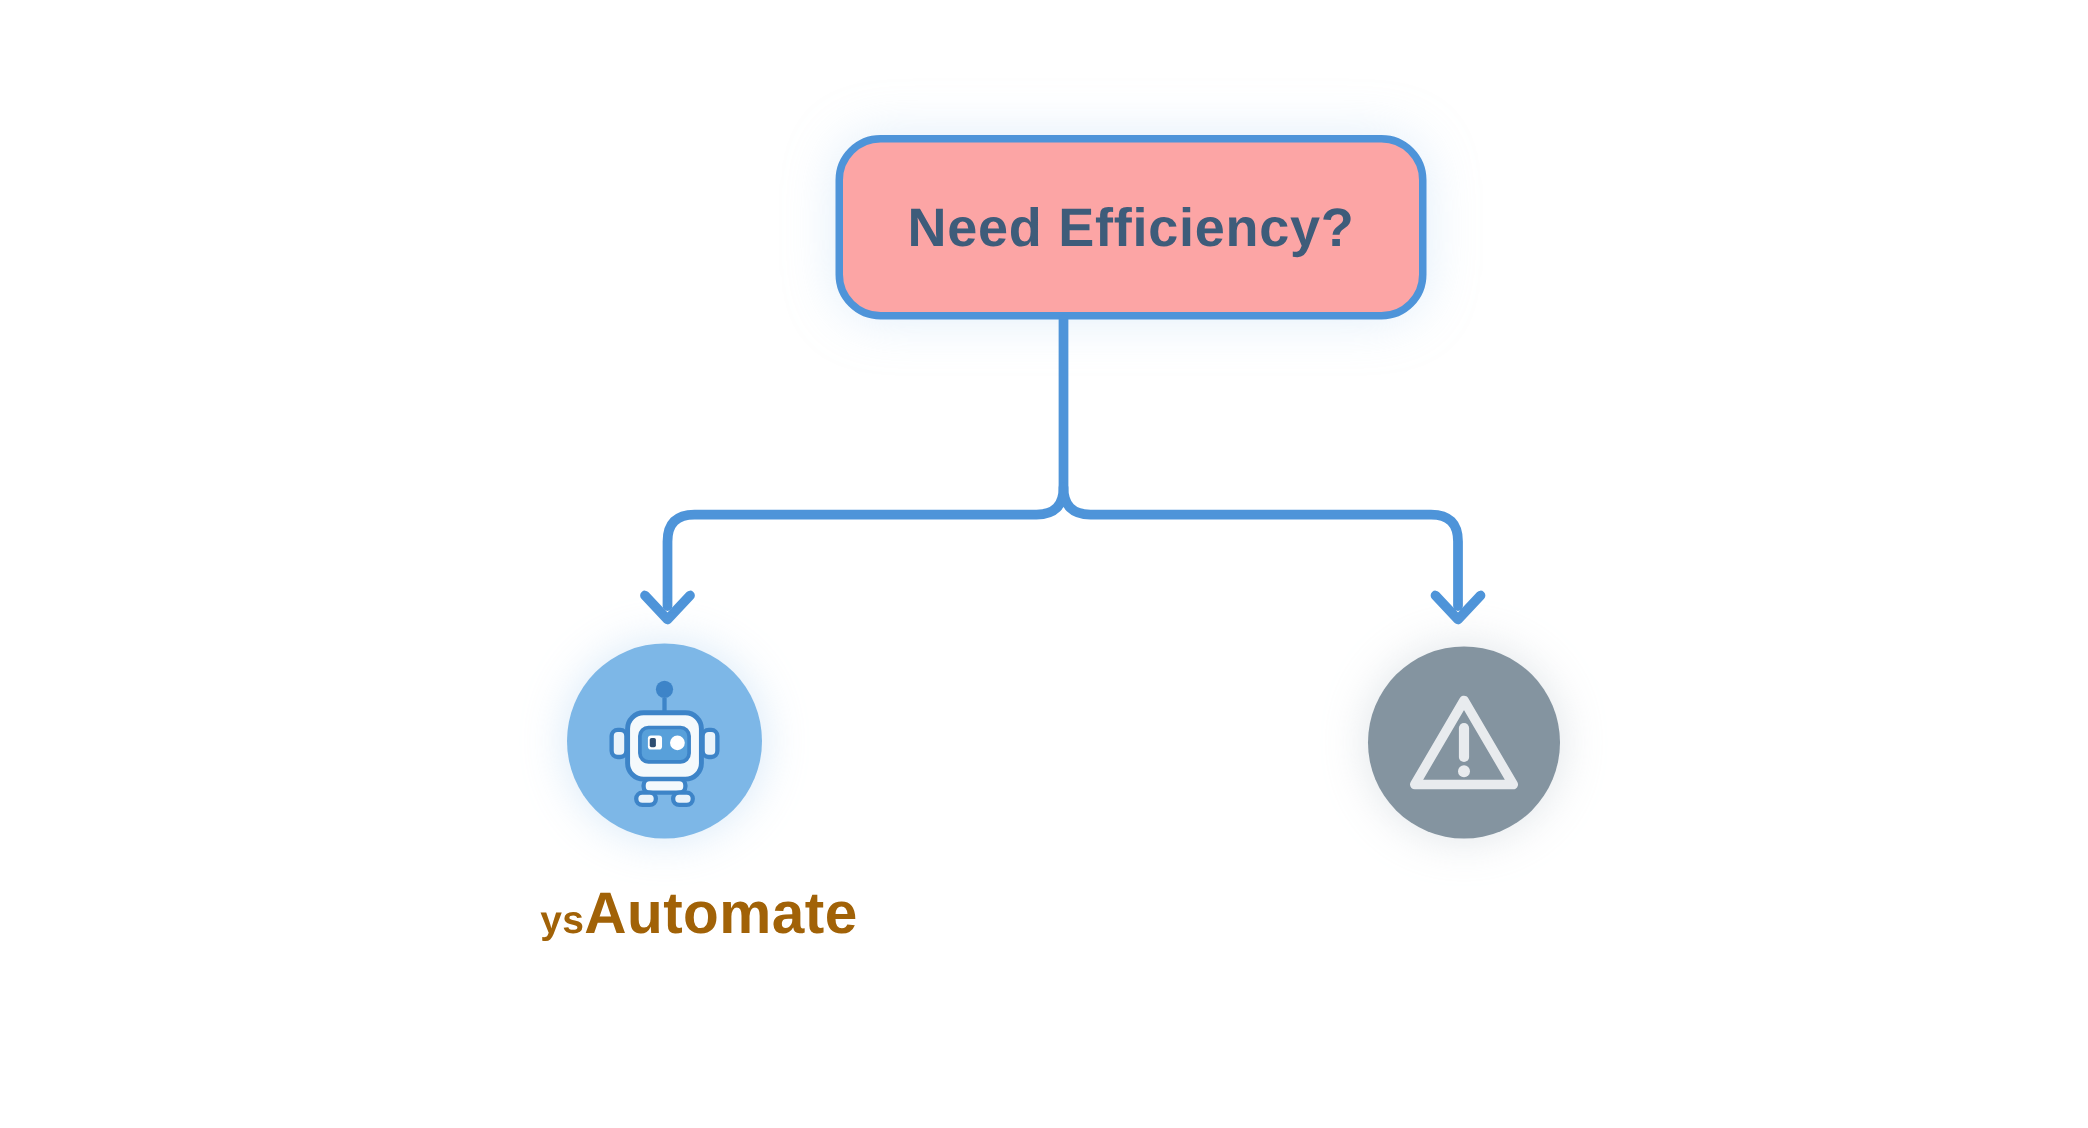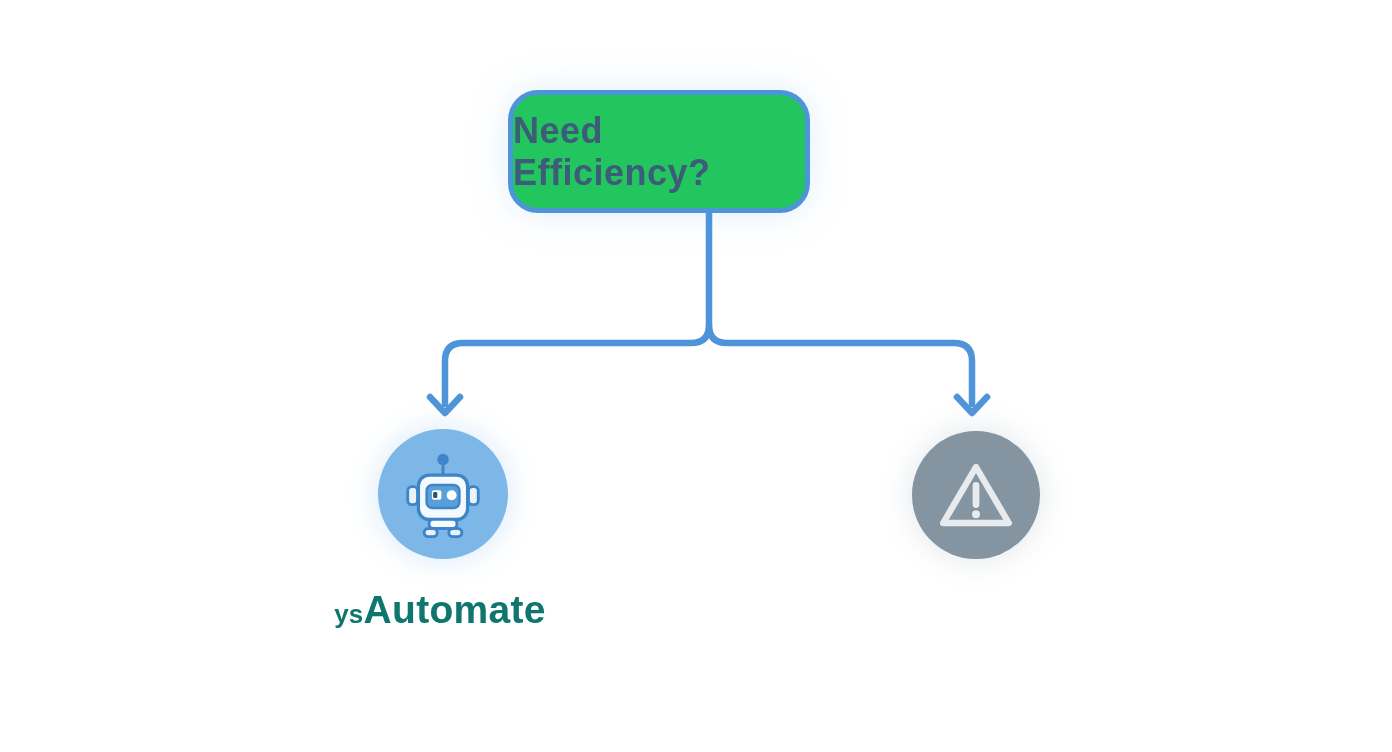--- a/index.html
+++ b/index.html
@@ -11,25 +11,25 @@
   .canvas {
     position: relative;
     width: 1392px;
     height: 752px;
     background: #ffffff;
     overflow: hidden;
   }
   
   .decision-node {
     position: absolute;
-    left: 508px;
+    left: 557px;
     top: 90px;
-    width: 302px;
+    width: 394px;
     height: 123px;
-    background: #22c55e;
+    background: #fca5a5;
     border: 5px solid #4e94d9;
     border-radius: 30px;
     box-sizing: border-box;
     display: flex;
     align-items: center;
     justify-content: center;
     box-shadow: 0 0 34px rgba(170, 205, 240, 0.35);
   }
   .decision-node .node-label {
     font-size: 36px;
@@ -67,21 +67,22 @@
     height: 128px;
     background: #8494a0;
     box-shadow: 0 0 30px rgba(185, 195, 205, 0.45);
   }
   
   .branch-label {
     position: absolute;
     top: 588px;
     transform: translateX(-50%);
     white-space: nowrap;
-    color: #0f766e;
+    color: #a16207;
+    margin-left: 26px;
   }
   .label-automate { left: 440px; }
   .label-risk { left: 978px; }
   .branch-label .label-main {
     font-size: 39px;
     font-weight: 700;
     letter-spacing: 0.3px;
   }
   .branch-label .label-prefix {
     font-size: 26px;

